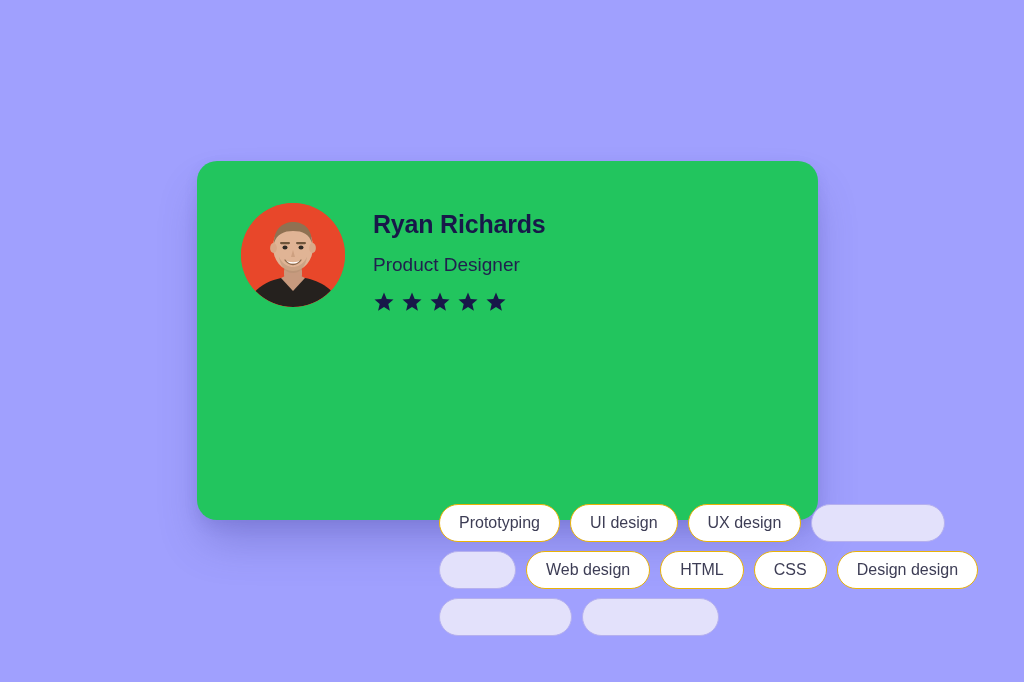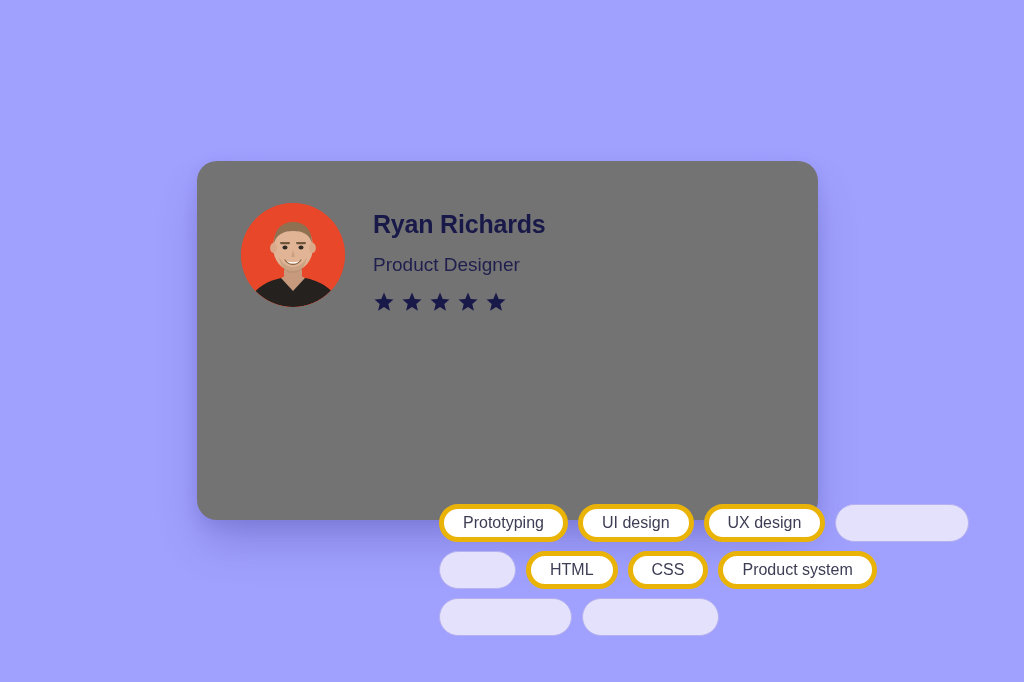--- a/index.html
+++ b/index.html
@@ -15,21 +15,21 @@
     position: relative;
   }
 
   
   #profile-card {
     position: absolute;
     left: 197px;
     top: 161px;
     width: 621px;
     height: 359px;
-    background: #737373;
+    background: #22c55e;
     border-radius: 20px;
     box-shadow: 0 26px 44px -6px rgba(64, 58, 150, 0.30),
                 0 6px 14px rgba(64, 58, 150, 0.12);
     box-sizing: border-box;
   }
 
   
   #card-header {
     position: absolute;
     left: 44px;
@@ -106,21 +106,21 @@
     height: 38px;
     box-sizing: border-box;
     border-radius: 19px;
     display: flex;
     align-items: center;
     justify-content: center;
     padding: 4px 19px;
     font-size: 16px;
     color: #3d3d55;
     background: #ffffff;
-    border: 5px solid #eab308;
+    border: 1px solid #eab308;
     white-space: nowrap;
   }
 
   .tag.placeholder {
     background: #e3e1fb;
     border: 1px solid #b5b0ef;
     padding: 0;
   }
 </style>
 </head>
@@ -201,27 +201,30 @@
           <span>UI design</span>
         </div>
         <div class="tag">
           <span>UX design</span>
         </div>
         <div class="tag placeholder" style="width: 134px;"></div>
       </div>
       <div class="tag-row">
         <div class="tag placeholder" style="width: 77px;"></div>
         <div class="tag">
+          <span>Web design</span>
+        </div>
+        <div class="tag">
           <span>HTML</span>
         </div>
         <div class="tag">
           <span>CSS</span>
         </div>
         <div class="tag">
-          <span>Product system</span>
+          <span>Design design</span>
         </div>
       </div>
       <div class="tag-row">
         <div class="tag placeholder" style="width: 133px;"></div>
         <div class="tag placeholder" style="width: 137px;"></div>
       </div>
     </div>
 
 </div>
 

